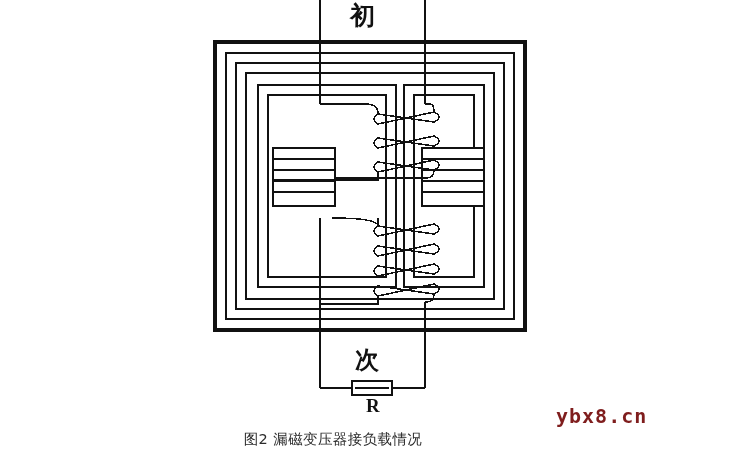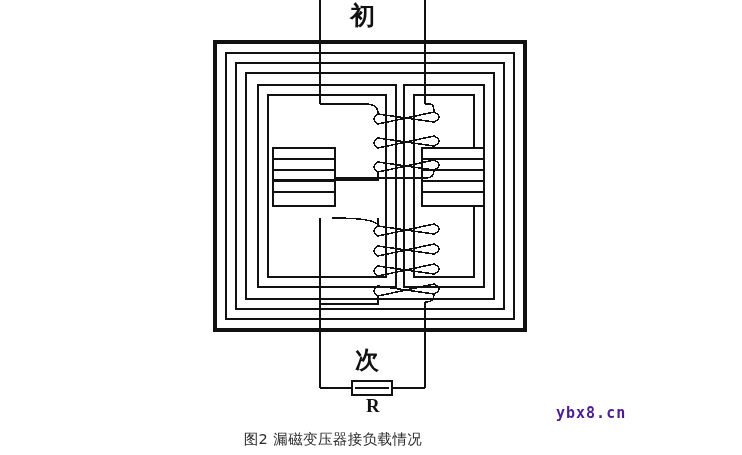--- a/index.html
+++ b/index.html
@@ -63,23 +63,23 @@
     font-family: "DejaVu Sans", "Liberation Sans", sans-serif;
     font-size: 14.5px;
     color: #2b2b2b;
     letter-spacing: 0.4px;
   }
   #watermark {
     position: absolute;
     left: 556px;
     top: 404px;
     font-family: "DejaVu Sans Mono", "Liberation Mono", monospace;
-    font-size: 15px;
+    font-size: 20px;
     font-weight: 700;
-    color: #4c1d95;
+    color: #7f1d1d;
     letter-spacing: 1px;
   }
 </style>
 </head>
 <body>
 
 <div id="figure-root">
 
   <svg id="diagram" viewBox="0 0 742 455" shape-rendering="crispEdges">
 

